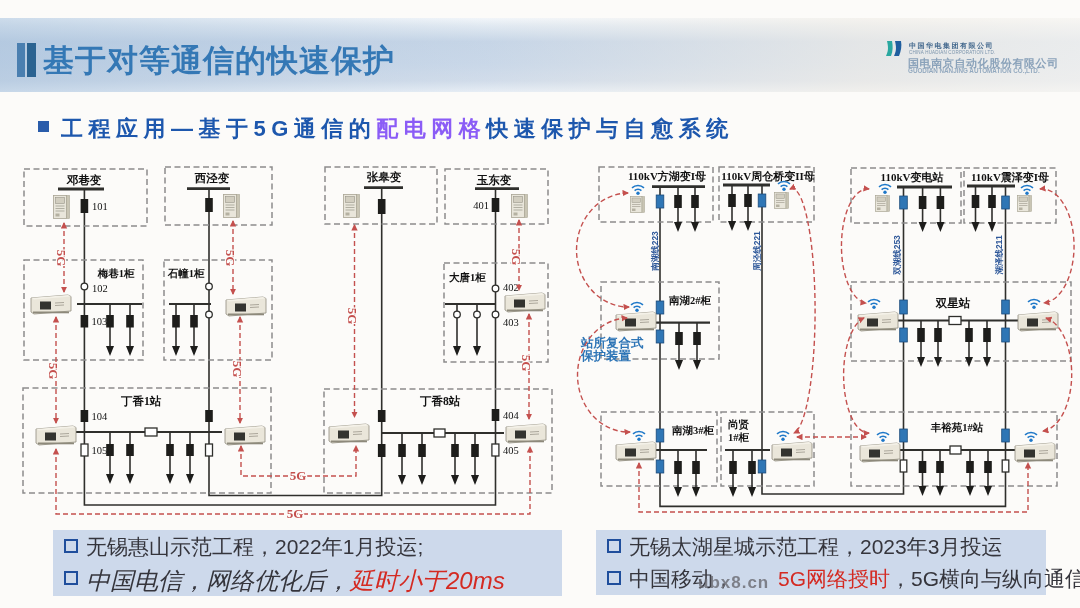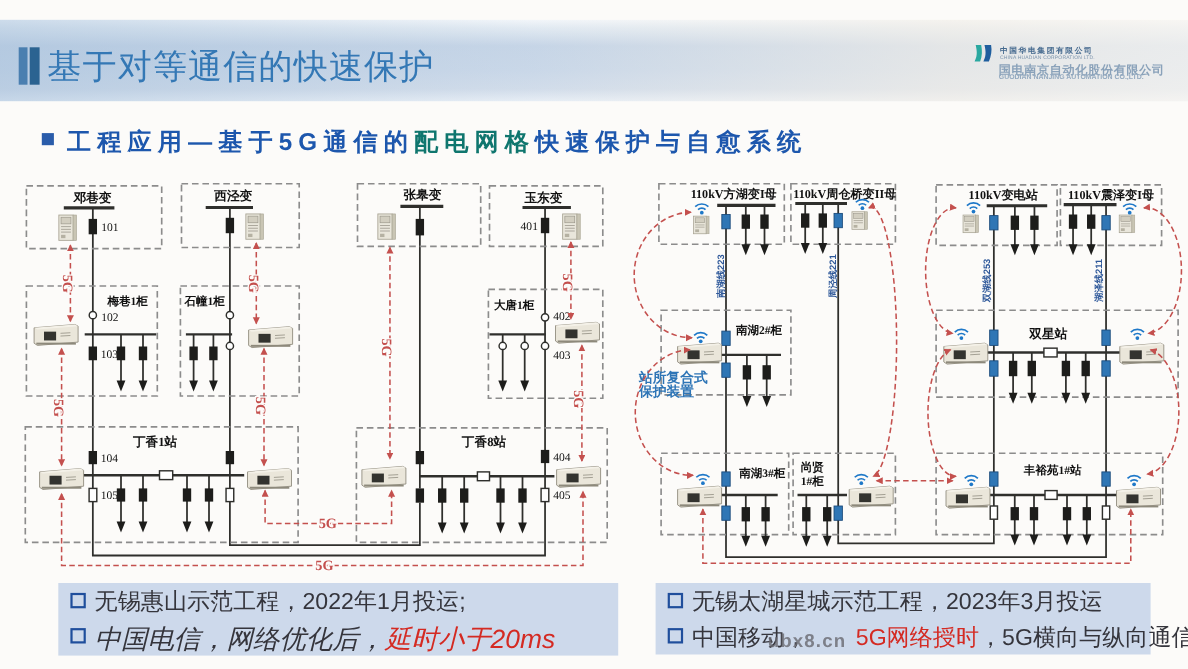--- a/index.html
+++ b/index.html
@@ -11,36 +11,36 @@
 <body>
 
 <div class="abs" style="left:0px;top:18px;width:1080px;height:74px;
   background:
     linear-gradient(to right, rgba(164,191,219,0.55) 0%, rgba(190,209,229,0.2) 45%, rgba(240,237,231,0.7) 80%, rgba(245,243,239,0.75) 100%),
     linear-gradient(to bottom, rgba(255,255,255,0.95) 0%, rgba(222,232,242,0.6) 10%, #c8d6e7 32%, #ccd9e9 62%, #d6dfeb 85%, rgba(240,244,249,0.9) 100%);"></div>
 
 <div class="abs" style="left:17px;top:43px;width:8px;height:34px;background:#4a7fb0;"></div>
 <div class="abs" style="left:27px;top:43px;width:9px;height:34px;background:#2b6391;"></div>
 
-<div class="abs" style="left:43px;top:40px;font-size:31px;font-weight:normal;color:#3478b5;letter-spacing:1px;">基于对等通信的快速保护</div>
+<div class="abs" style="left:43px;top:40px;font-size:31px;font-weight:bold;color:#3478b5;letter-spacing:1px;">基于对等通信的快速保护</div>
 
 <svg class="abs" style="left:884px;top:40px;" width="22" height="17" viewBox="0 0 22 17">
   <path d="M2,16 C5,10 4,6 3,1 L8,1 C9,6 9,11 7,16 Z" fill="#2aa8a0"></path>
   <path d="M10,16 C13,10 12,6 11,1 L17,1 C18,6 17,11 15,16 Z" fill="#1f5e9e"></path>
 </svg>
 
 <div class="abs" style="left:909px;top:41px;font-size:7px;font-weight:bold;color:#44698e;letter-spacing:1.5px;">中国华电集团有限公司</div>
 <div class="abs" style="left:909px;top:49.5px;font-size:4.5px;color:#7a93ab;letter-spacing:0.2px;">CHINA HUADIAN CORPORATION LTD.</div>
 
 <div class="abs" style="left:908px;top:56px;font-size:11px;font-weight:bold;color:#8aa2ba;letter-spacing:0.6px;font-family:Liberation Mono, monospace;">国电南京自动化股份有限公司</div>
 <div class="abs" style="left:908px;top:66.5px;font-size:6.3px;font-weight:bold;color:#93a9bf;letter-spacing:0px;">GUODIAN NANJING AUTOMATION CO.,LTD.</div>
 
 <div class="abs" style="left:38px;top:121px;width:11px;height:11px;background:#2a5caa;"></div>
 
-<div class="abs" style="left:61px;top:114px;font-size:22px;font-weight:bold;color:#1d57ad;letter-spacing:5.5px;">工程应用—基于5G通信的<span style="color:#0f766e;">配电网格</span>快速保护与自愈系统</div>
+<div class="abs" style="left:61px;top:114px;font-size:22px;font-weight:bold;color:#1d57ad;letter-spacing:5.5px;">工程应用—基于5G通信的<span style="color:#8b5cf6;">配电网格</span>快速保护与自愈系统</div>
 
 <div class="abs" style="left:53px;top:530px;width:509px;height:66px;background:#cdd9eb;"></div>
 
 <div class="abs" style="left:596px;top:530px;width:450px;height:65px;background:#cdd9eb;"></div>
 
 <div class="abs" style="left:64px;top:539px;width:10px;height:10px;border:2.5px solid #1f4e9c;"></div>
 
 <div class="abs" style="left:86px;top:533px;font-size:21px;color:#35353c;text-align:right;">无锡惠山示范工程，2022年1月投运;</div>
 
 <div class="abs" style="left:64px;top:571px;width:10px;height:10px;border:2.5px solid #1f4e9c;"></div>

